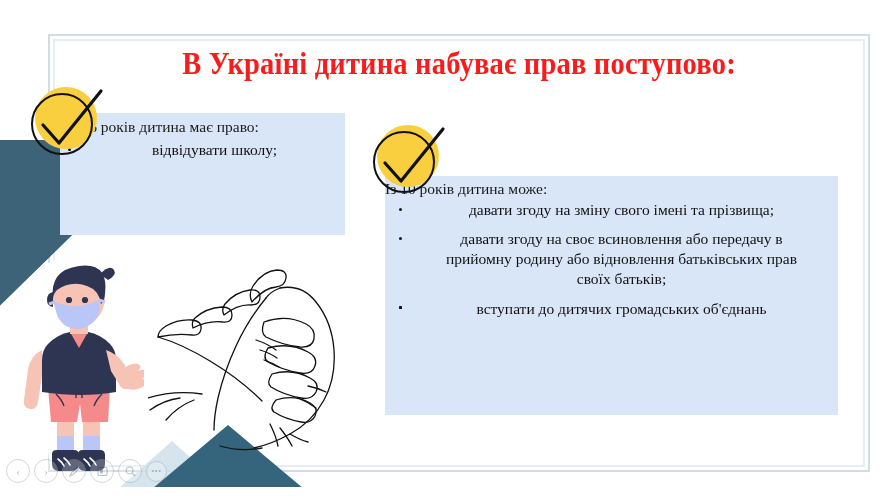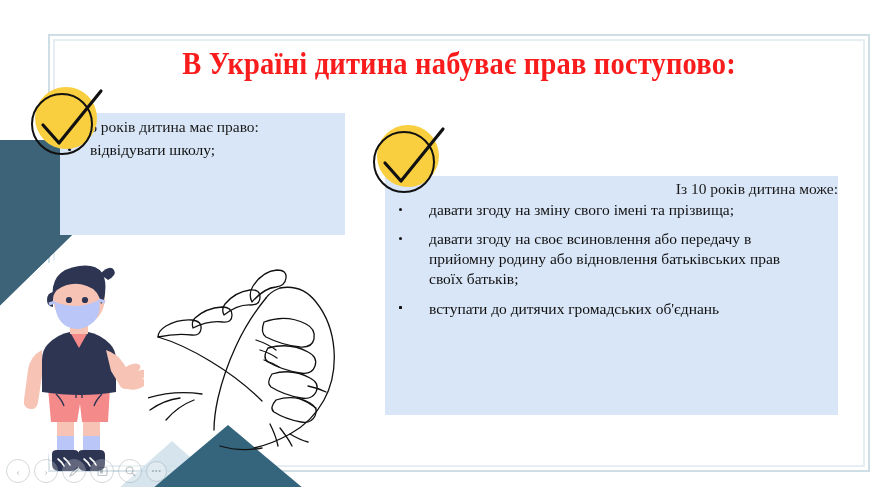--- a/index.html
+++ b/index.html
@@ -78,28 +78,27 @@
   .box {
     position: absolute;
     background: #d9e6f7;
   }
   #box-left  { left: 60px;  top: 113px; width: 285px; height: 122px; }
   #box-right { left: 385px; top: 176px; width: 453px; height: 239px; }
 
   .box-heading {
     font-size: 15.5px;
     color: #1a1a1a;
-    text-align: right;
+    text-align: left;
     font-weight: normal;
-    padding-left: 13px;
   }
   #box-left .box-heading  { margin: 5px 0 0 0; text-align: left; padding-left: 14px; }
   #box-right .box-heading { margin: 4px 0 2px 0; }
 
-  .bullets { list-style: none; margin: 0; padding: 0; }
+  .bullets { list-style: none; margin: 0; padding: 0; text-align: center; }
   .bullets li {
     position: relative;
     font-size: 15.5px;
     color: #111111;
     line-height: 1.30;
   }
   .bullets li .dot {
     position: absolute;
     left: 0; top: 0.50em;
     width: 3px; height: 3px;

